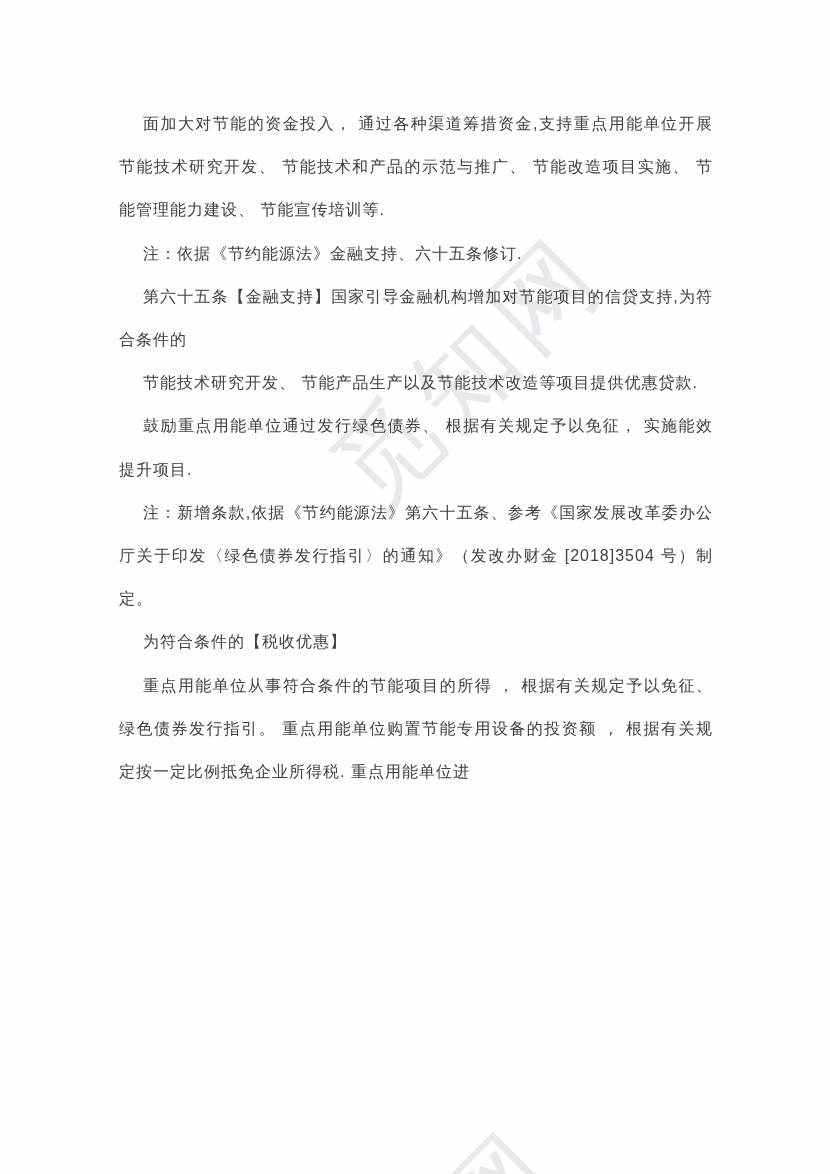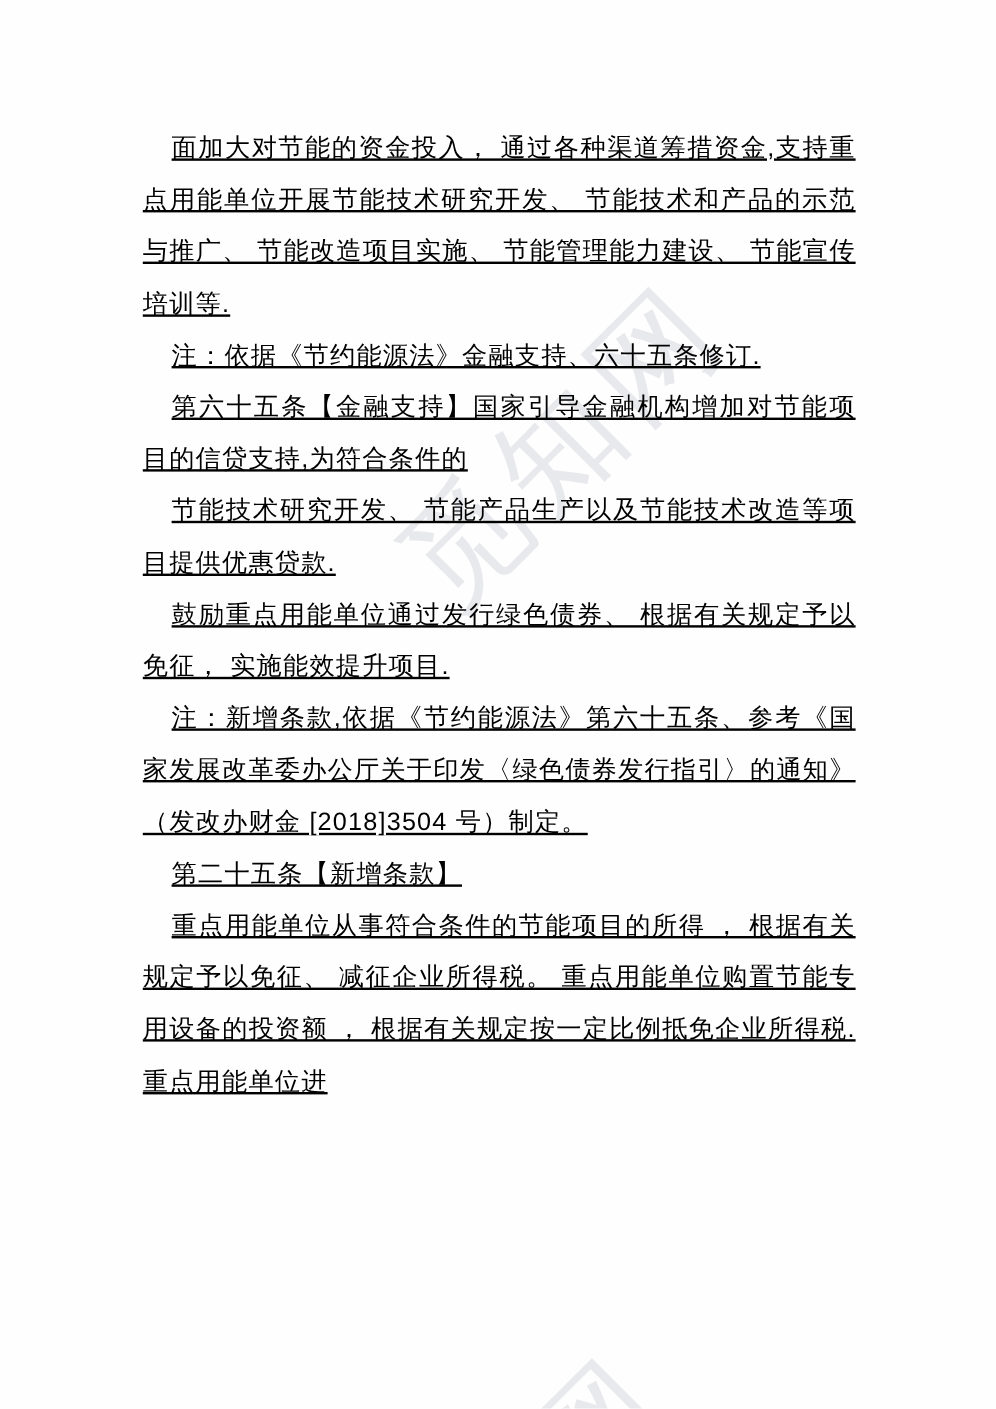--- a/index.html
+++ b/index.html
@@ -35,26 +35,25 @@
   .watermark.tile-2 {
     left: 258px;
     top: 1198px;
   }
   .content {
     position: absolute;
     left: 119px;
     top: 102px;
     width: 594px;
     z-index: 1;
-    font-size: 21px;
+    font-size: 16px;
     line-height: 43.2px;
     letter-spacing: 1px;
-    color: #000000;
+    color: #404040;
     text-align: justify;
-    text-decoration: underline;
   }
   .content p {
     margin: 0;
     padding: 0;
     text-indent: 24px;
   }
 </style>
 </head>
 <body>
 
@@ -64,17 +63,17 @@
 
   <div class="watermark tile-2">觅知网</div>
 
   <div class="content">
     <p>面加大对节能的资金投入， 通过各种渠道筹措资金,支持重点用能单位开展节能技术研究开发、 节能技术和产品的示范与推广、 节能改造项目实施、 节能管理能力建设、 节能宣传培训等.</p>
     <p>注：依据《节约能源法》金融支持、六十五条修订.</p>
     <p>第六十五条【金融支持】国家引导金融机构增加对节能项目的信贷支持,为符合条件的</p>
     <p>节能技术研究开发、 节能产品生产以及节能技术改造等项目提供优惠贷款.</p>
     <p>鼓励重点用能单位通过发行绿色债券、 根据有关规定予以免征， 实施能效提升项目.</p>
     <p>注：新增条款,依据《节约能源法》第六十五条、参考《国家发展改革委办公厅关于印发〈绿色债券发行指引〉的通知》（发改办财金 [2018]3504 号）制定。</p>
-    <p>第二十五条【新增条款】</p>
-    <p>重点用能单位从事符合条件的节能项目的所得 ， 根据有关规定予以免征、 减征企业所得税。 重点用能单位购置节能专用设备的投资额 ， 根据有关规定按一定比例抵免企业所得税. 重点用能单位进</p>
+    <p>为符合条件的【税收优惠】</p>
+    <p>重点用能单位从事符合条件的节能项目的所得 ， 根据有关规定予以免征、 绿色债券发行指引。 重点用能单位购置节能专用设备的投资额 ， 根据有关规定按一定比例抵免企业所得税. 重点用能单位进</p>
   </div>
 
 </div>
 
 </body></html>

